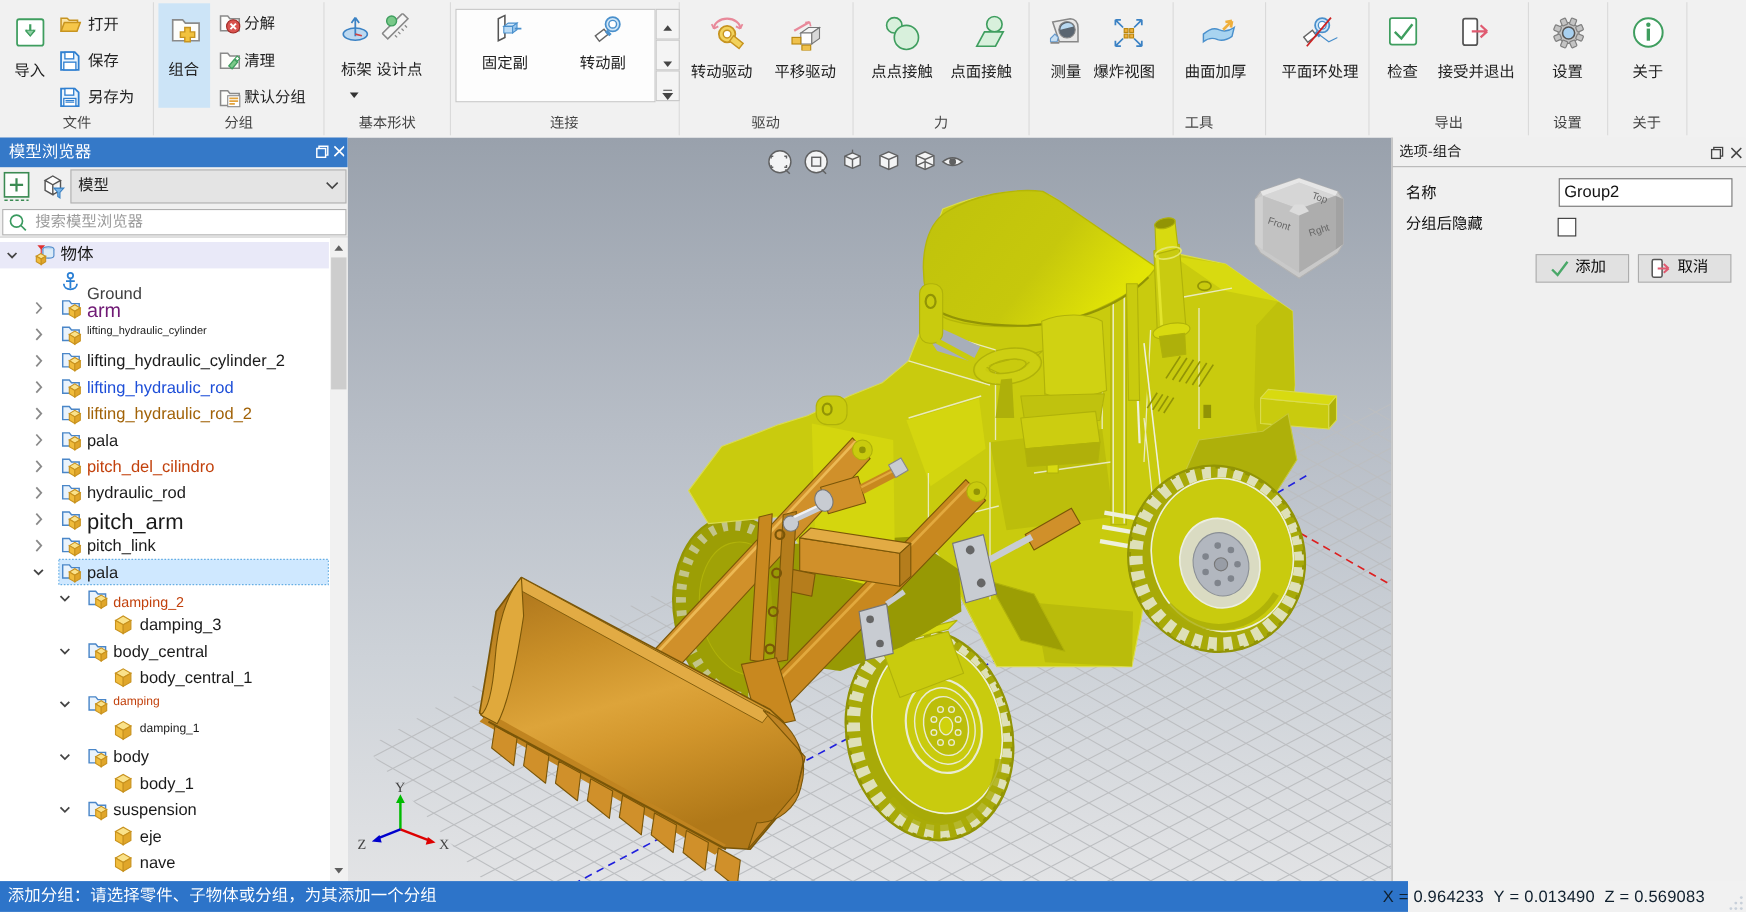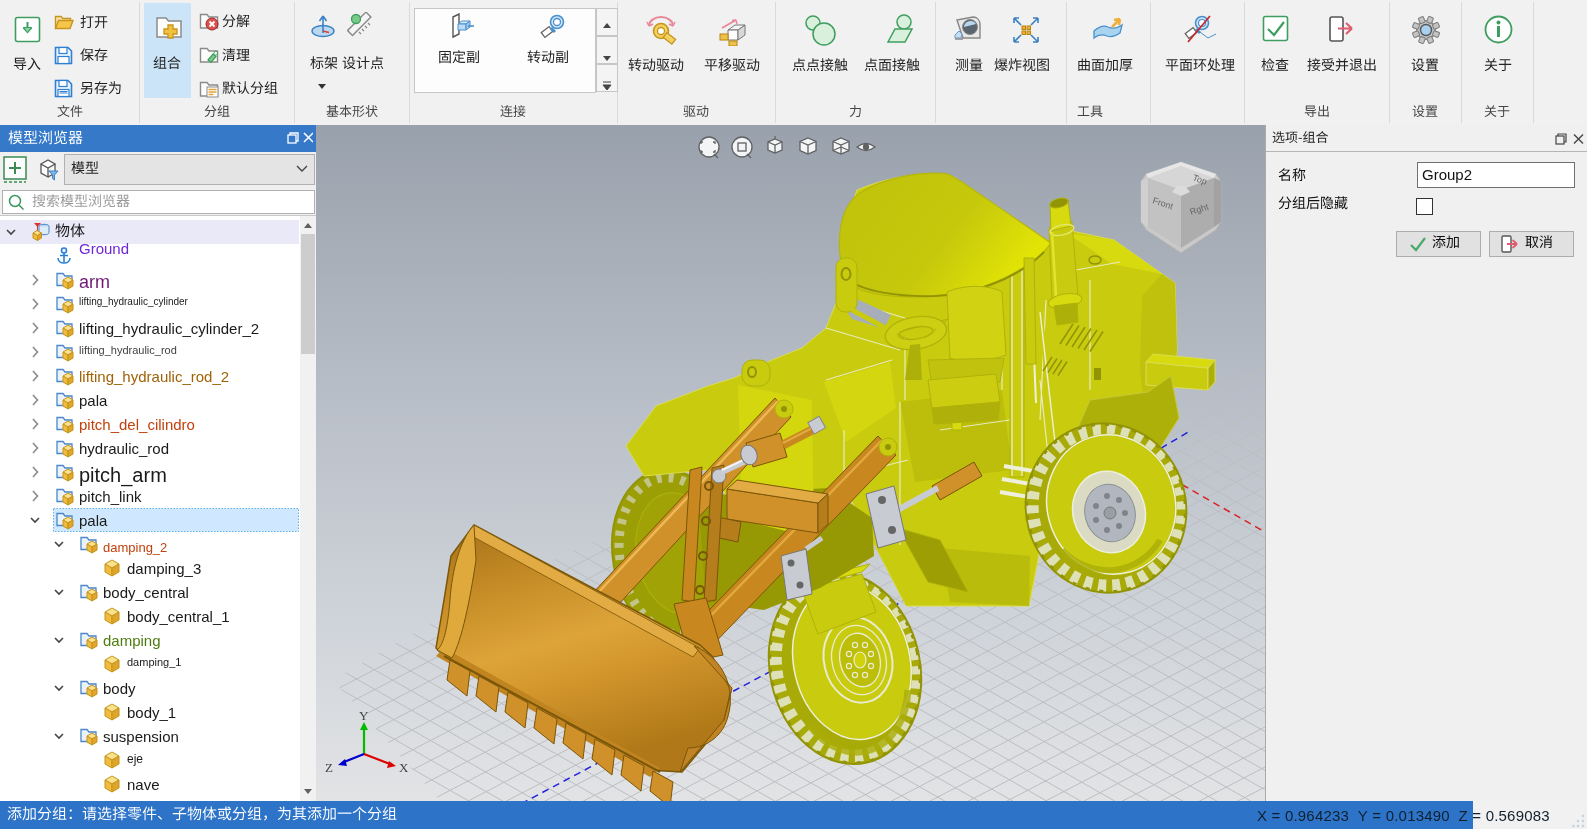--- a/index.html
+++ b/index.html
@@ -3,21 +3,21 @@
 *{margin:0;padding:0;box-sizing:border-box}
 html,body{width:1587px;height:829px;overflow:hidden;font-family:"Liberation Sans",sans-serif;background:#f1f1f1}
 .abs{position:absolute}
 svg.ct{display:inline-block}
 .ribbon{position:absolute;left:0;top:0;width:1587px;height:125px;background:#f1f1f1}
 .sep{position:absolute;top:2px;width:1px;height:121px;background:#dadada}
 .glabel{position:absolute;top:105px;font-size:13px;color:#444;text-align:center}
 .lpanel{position:absolute;left:0;top:125px;width:316px;height:676px;background:#f0f0f0}
 .ltitle{position:absolute;left:0;top:0;width:316px;height:27px;background:#3579c8}
 .rpanel{position:absolute;left:1265px;top:125px;width:322px;height:676px;background:#f0f0f0;border-left:1px solid #aaa}
-.sbar{position:absolute;left:0;top:801px;width:1473px;height:28px;background:#2d74c9}
+.sbar{position:absolute;left:0;top:801px;width:1280px;height:28px;background:#2d74c9}
 .btn{position:absolute;background:#e1e1e1;border:1px solid #adadad;text-align:center}
 </style></head><body>
 <svg width="0" height="0" style="position:absolute">
     <defs>
       <path id="c0" d="M423 823C453 774 485 707 497 666L580 693C566 734 531 799 501 847ZM50 664V590H206C265 438 344 307 447 200C337 108 202 40 36 -7C51 -25 75 -60 83 -78C250 -24 389 48 502 146C615 46 751 -28 915 -73C928 -52 950 -20 967 -4C807 36 671 107 560 201C661 304 738 432 796 590H954V664ZM504 253C410 348 336 462 284 590H711C661 455 592 344 504 253Z"></path>
       <path id="c1" d="M317 341V268H604V-80H679V268H953V341H679V562H909V635H679V828H604V635H470C483 680 494 728 504 775L432 790C409 659 367 530 309 447C327 438 359 420 373 409C400 451 425 504 446 562H604V341ZM268 836C214 685 126 535 32 437C45 420 67 381 75 363C107 397 137 437 167 480V-78H239V597C277 667 311 741 339 815Z"></path>
       <path id="c2" d="M673 822 604 794C675 646 795 483 900 393C915 413 942 441 961 456C857 534 735 687 673 822ZM324 820C266 667 164 528 44 442C62 428 95 399 108 384C135 406 161 430 187 457V388H380C357 218 302 59 65 -19C82 -35 102 -64 111 -83C366 9 432 190 459 388H731C720 138 705 40 680 14C670 4 658 2 637 2C614 2 552 2 487 8C501 -13 510 -45 512 -67C575 -71 636 -72 670 -69C704 -66 727 -59 748 -34C783 5 796 119 811 426C812 436 812 462 812 462H192C277 553 352 670 404 798Z"></path>
       <path id="c3" d="M48 58 63 -14C157 10 282 42 401 73L394 137C266 106 134 76 48 58ZM481 790V11H380V-58H959V11H872V790ZM553 11V207H798V11ZM553 466H798V274H553ZM553 535V721H798V535ZM66 423C81 430 105 437 242 454C194 388 150 335 130 315C97 278 71 253 49 249C58 231 69 197 73 182C94 194 129 204 401 259C400 274 400 302 402 321L182 281C265 370 346 480 415 591L355 628C334 591 311 555 288 520L143 504C207 590 269 701 318 809L250 840C205 719 126 588 102 555C79 521 60 497 42 493C50 473 62 438 66 423Z"></path>
       <path id="c4" d="M684 839V743H320V840H245V743H92V680H245V359H46V295H264C206 224 118 161 36 128C52 114 74 88 85 70C182 116 284 201 346 295H662C723 206 821 123 917 82C929 100 951 127 967 141C883 171 798 229 741 295H955V359H760V680H911V743H760V839ZM320 680H684V613H320ZM460 263V179H255V117H460V11H124V-53H882V11H536V117H746V179H536V263ZM320 557H684V487H320ZM320 430H684V359H320Z"></path>
       <path id="c5" d="M460 839V629H65V553H367C294 383 170 221 37 140C55 125 80 98 92 79C237 178 366 357 444 553H460V183H226V107H460V-80H539V107H772V183H539V553H553C629 357 758 177 906 81C920 102 946 131 965 146C826 226 700 384 628 553H937V629H539V839Z"></path>
@@ -760,42 +760,42 @@
       <path d="M1 5 v8 l7 4 v-8 Z" fill="#f0bc3c" stroke="#c8921e"></path>
       <path d="M15 5 v8 l-7 4 v-8 Z" fill="#e0a62a" stroke="#c8921e"></path>
     </g>
   </svg>
 <div class="abs" style="left:55px;top:223px"><svg class="ct" width="30" height="17" style="vertical-align:0px">
       <g fill="#1a1a1a" transform="translate(0,13) scale(0.015000,-0.015000)">
         <use href="#c86" x="0"></use>
         <use href="#c87" x="1000"></use>
       </g>
     </svg></div>
-<div class="abs" style="left:79px;top:240px;font-size:15px;color:#6d28d9;white-space:nowrap">Ground</div>
+<div class="abs" style="left:79px;top:259px;font-size:15px;color:#404040;white-space:nowrap">Ground</div>
 <div class="abs" style="left:79px;top:272px;font-size:18px;color:#701a75;white-space:nowrap">arm</div>
 <div class="abs" style="left:79px;top:296px;font-size:10px;color:#1a1a1a;white-space:nowrap">lifting_hydraulic_cylinder</div>
 <div class="abs" style="left:79px;top:320px;font-size:15px;color:#1a1a1a;white-space:nowrap">lifting_hydraulic_cylinder_2</div>
-<div class="abs" style="left:79px;top:344px;font-size:11px;color:#404040;white-space:nowrap">lifting_hydraulic_rod</div>
+<div class="abs" style="left:79px;top:344px;font-size:15px;color:#1d4ed8;white-space:nowrap">lifting_hydraulic_rod</div>
 <div class="abs" style="left:79px;top:368px;font-size:15px;color:#a16207;white-space:nowrap">lifting_hydraulic_rod_2</div>
 <div class="abs" style="left:79px;top:392px;font-size:15px;color:#1a1a1a;white-space:nowrap">pala</div>
 <div class="abs" style="left:79px;top:416px;font-size:15px;color:#c2410c;white-space:nowrap">pitch_del_cilindro</div>
 <div class="abs" style="left:79px;top:440px;font-size:15px;color:#1a1a1a;white-space:nowrap">hydraulic_rod</div>
 <div class="abs" style="left:79px;top:464px;font-size:20px;color:#1a1a1a;white-space:nowrap">pitch_arm</div>
 <div class="abs" style="left:79px;top:488px;font-size:15px;color:#1a1a1a;white-space:nowrap">pitch_link</div>
 <div class="abs" style="left:79px;top:512px;font-size:15px;color:#1a1a1a;white-space:nowrap">pala</div>
 <div class="abs" style="left:103px;top:540px;font-size:13px;color:#c2410c;white-space:nowrap">damping_2</div>
 <div class="abs" style="left:127px;top:560px;font-size:15px;color:#1a1a1a;white-space:nowrap">damping_3</div>
 <div class="abs" style="left:103px;top:584px;font-size:15px;color:#1a1a1a;white-space:nowrap">body_central</div>
 <div class="abs" style="left:127px;top:608px;font-size:15px;color:#1a1a1a;white-space:nowrap">body_central_1</div>
-<div class="abs" style="left:103px;top:632px;font-size:15px;color:#4d7c0f;white-space:nowrap">damping</div>
+<div class="abs" style="left:103px;top:632px;font-size:11px;color:#c2410c;white-space:nowrap">damping</div>
 <div class="abs" style="left:127px;top:656px;font-size:11px;color:#1a1a1a;white-space:nowrap">damping_1</div>
 <div class="abs" style="left:103px;top:680px;font-size:15px;color:#1a1a1a;white-space:nowrap">body</div>
 <div class="abs" style="left:127px;top:704px;font-size:15px;color:#1a1a1a;white-space:nowrap">body_1</div>
 <div class="abs" style="left:103px;top:728px;font-size:15px;color:#1a1a1a;white-space:nowrap">suspension</div>
-<div class="abs" style="left:127px;top:752px;font-size:12px;color:#1a1a1a;white-space:nowrap">eje</div>
+<div class="abs" style="left:127px;top:752px;font-size:15px;color:#1a1a1a;white-space:nowrap">eje</div>
 <div class="abs" style="left:127px;top:776px;font-size:15px;color:#1a1a1a;white-space:nowrap">nave</div>
 <div class="abs" style="left:300px;top:216px;width:16px;height:585px;background:#f1f1f1"></div>
 <svg class="abs" style="left:300px;top:216px" width="16" height="585">
     <path d="M4 12 l4-5 4 5 Z" fill="#606060"></path>
     <path d="M4 573 l4 5 4-5 Z" fill="#606060"></path>
     <rect x="1" y="18" width="14" height="120" fill="#cdcdcd"></rect>
   </svg>
 <svg class="abs" style="left:316px;top:125px" width="949" height="676" viewBox="316 125 949 676">
     <defs>
 <linearGradient id="vbg" x1="0" y1="0" x2="0" y2="1">

